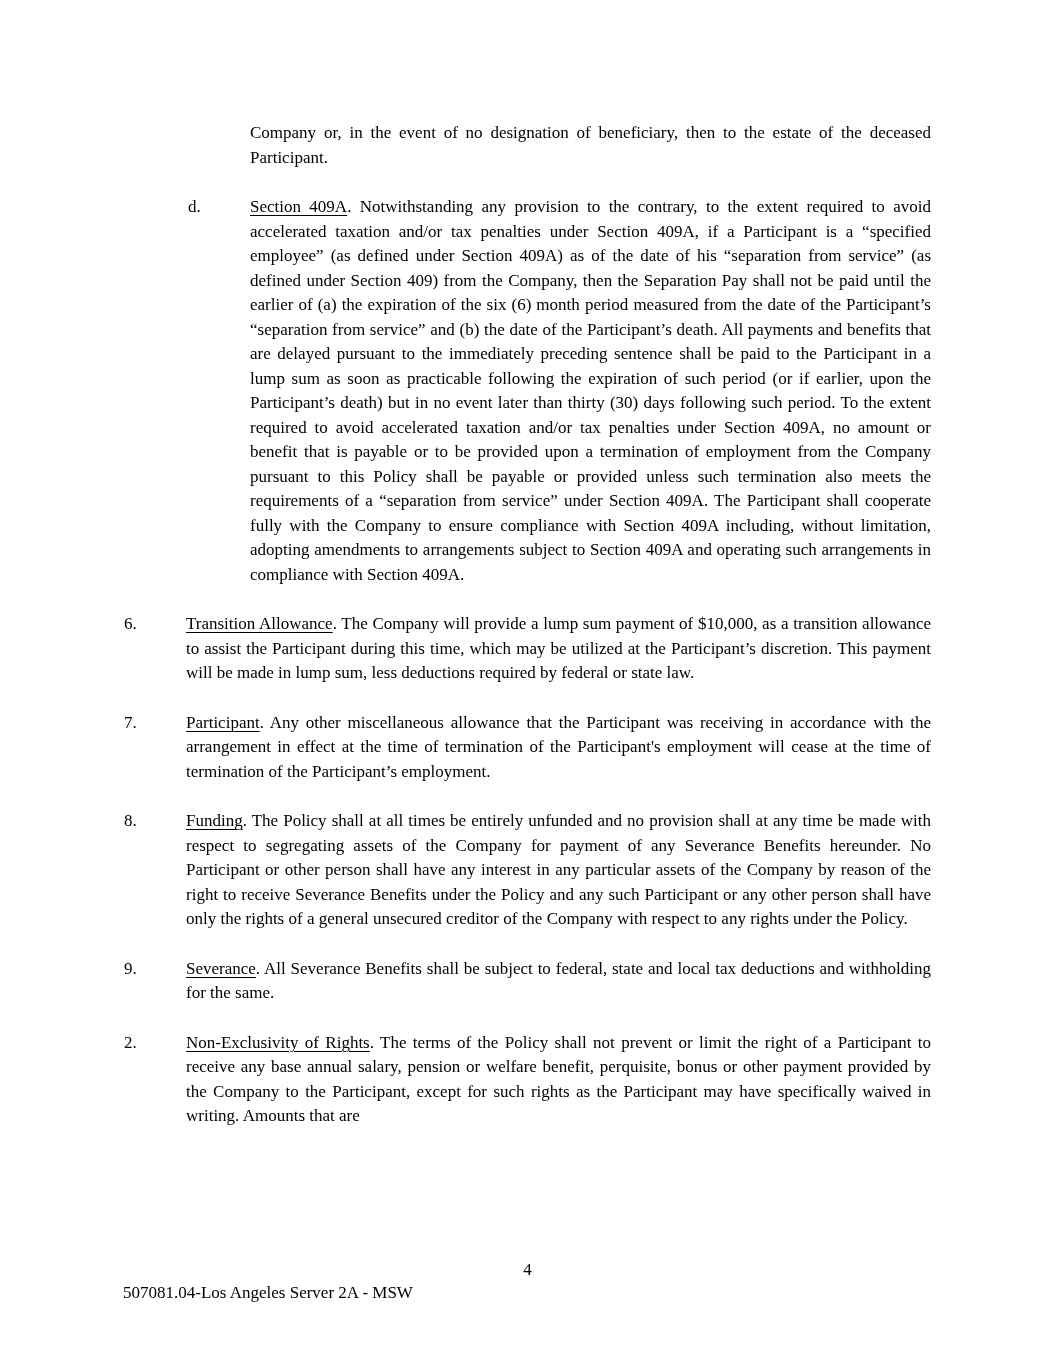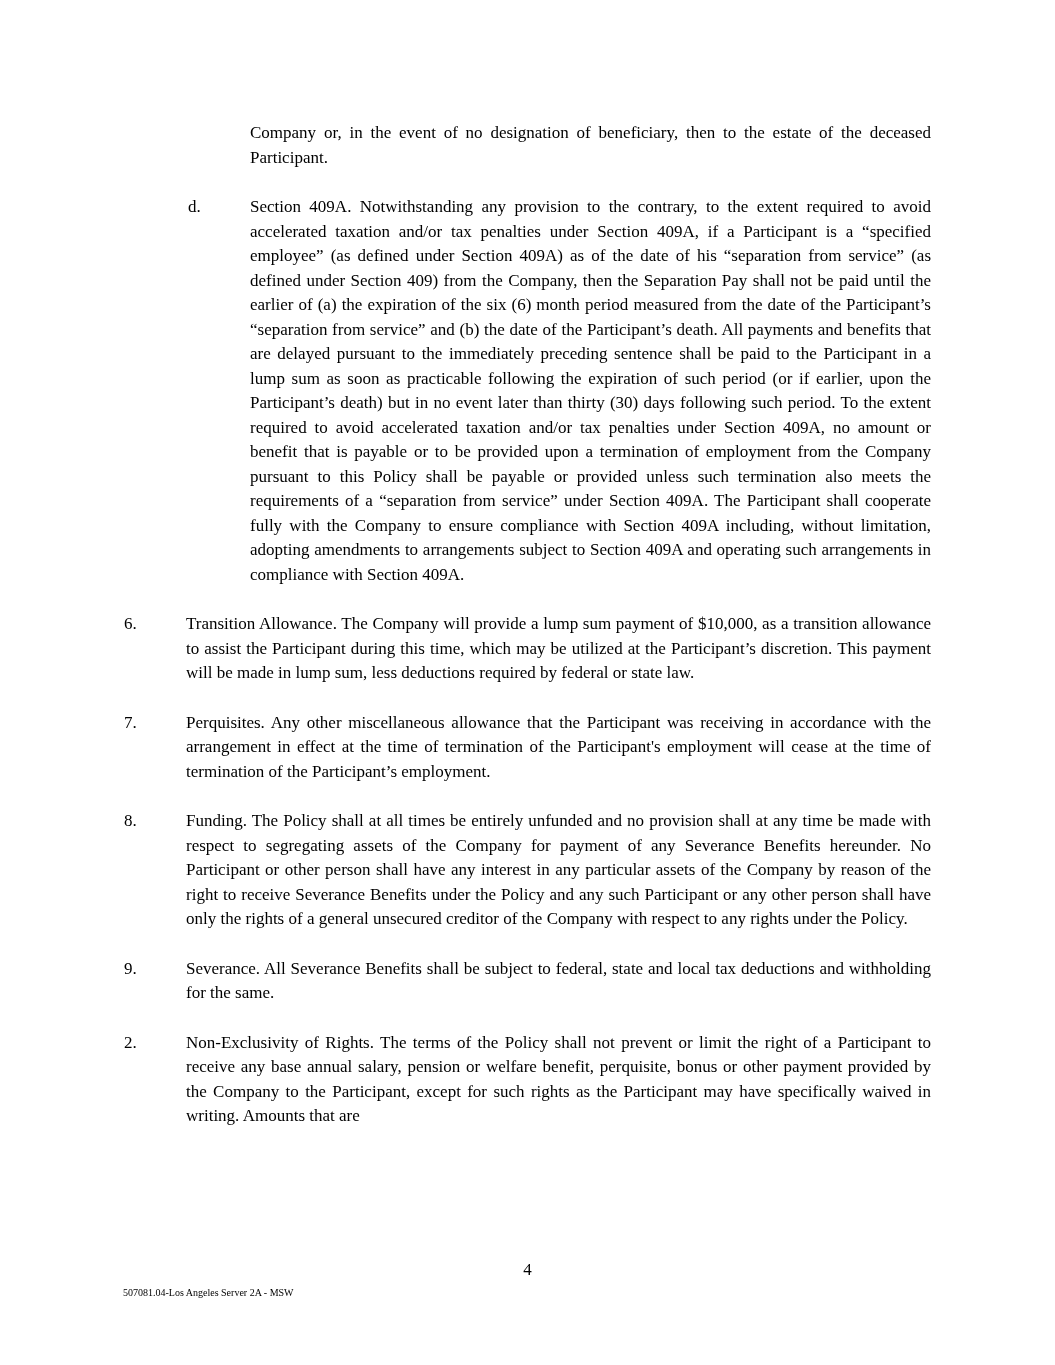--- a/index.html
+++ b/index.html
@@ -42,38 +42,39 @@
   }
   .sub .body {
     margin-left: 126px;
     text-align: justify;
   }
   .item .body {
     margin-left: 62px;
     text-align: justify;
   }
   .u {
+    text-decoration: underline;
     text-underline-offset: 3px;
     text-decoration-thickness: 1px;
     margin-top: 12px;
   }
   .pagenum {
     position: absolute;
     top: 1260px;
     left: 0;
     width: 100%;
     text-align: center;
     font-size: 17px;
     line-height: 20px;
   }
   .footer {
     position: absolute;
     top: 1285px;
     left: 123px;
-    font-size: 10px;
+    font-size: 17px;
     line-height: 15px;
   }
 </style>
 </head>
 <body>
 
 <div class="page">
   <div class="content">
 
     <p class="p-cont">Company or, in the event of no designation of beneficiary, then to the estate of the deceased Participant.</p>
@@ -83,21 +84,21 @@
       <div class="body"><span class="u">Section 409A</span><span>.  Notwithstanding any provision to the contrary, to the extent required to avoid accelerated taxation and/or tax penalties under Section 409A, if a Participant is a “specified employee” (as defined under Section 409A) as of the date of his “separation from service” (as defined under Section 409) from the Company, then the Separation Pay shall not be paid until the earlier of (a) the expiration of the six (6) month period measured from the date of the Participant’s “separation from service” and (b) the date of the Participant’s death.  All payments and benefits that are delayed pursuant to the immediately preceding sentence shall be paid to the Participant in a lump sum as soon as practicable following the expiration of such period (or if earlier, upon the Participant’s death) but in no event later than thirty (30) days following such period.  To the extent required to avoid accelerated taxation and/or tax penalties under Section 409A, no amount or benefit that is payable or to be provided upon a termination of employment from the Company pursuant to this Policy shall be payable or provided unless such termination also meets the requirements of a “separation from service” under Section 409A.  The Participant shall cooperate fully with the Company to ensure compliance with Section 409A including, without limitation, adopting amendments to arrangements subject to Section 409A and operating such arrangements in compliance with Section 409A.</span></div>
     </div>
 
     <div class="para item">
       <span class="num">6.</span>
       <div class="body"><span class="u">Transition Allowance</span><span>.  The Company will provide a lump sum payment of $10,000, as a transition allowance to assist the Participant during this time, which may be utilized at the Participant’s discretion. This payment will be made in lump sum, less deductions required by federal or state law.</span></div>
     </div>
 
     <div class="para item">
       <span class="num">7.</span>
-      <div class="body"><span class="u">Perquisites</span><span>. Any other miscellaneous allowance that the Participant was receiving in accordance with the arrangement in effect at the time of termination of the Participant's employment will cease at the time of termination of the Participant’s employment.</span></div>
+      <div class="body"><span class="u">Participant</span><span>. Any other miscellaneous allowance that the Participant was receiving in accordance with the arrangement in effect at the time of termination of the Participant's employment will cease at the time of termination of the Participant’s employment.</span></div>
     </div>
 
     <div class="para item">
       <span class="num">8.</span>
       <div class="body"><span class="u">Funding</span><span>.  The Policy shall at all times be entirely unfunded and no provision shall at any time be made with respect to segregating assets of the Company for payment of any Severance Benefits hereunder.  No Participant or other person shall have any interest in any particular assets of the Company by reason of the right to receive Severance Benefits under the Policy and any such Participant or any other person shall have only the rights of a general unsecured creditor of the Company with respect to any rights under the Policy.</span></div>
     </div>
 
     <div class="para item">
       <span class="num">9.</span>
       <div class="body"><span class="u">Severance</span><span>.  All Severance Benefits shall be subject to federal, state and local tax deductions and withholding for the same.</span></div>

